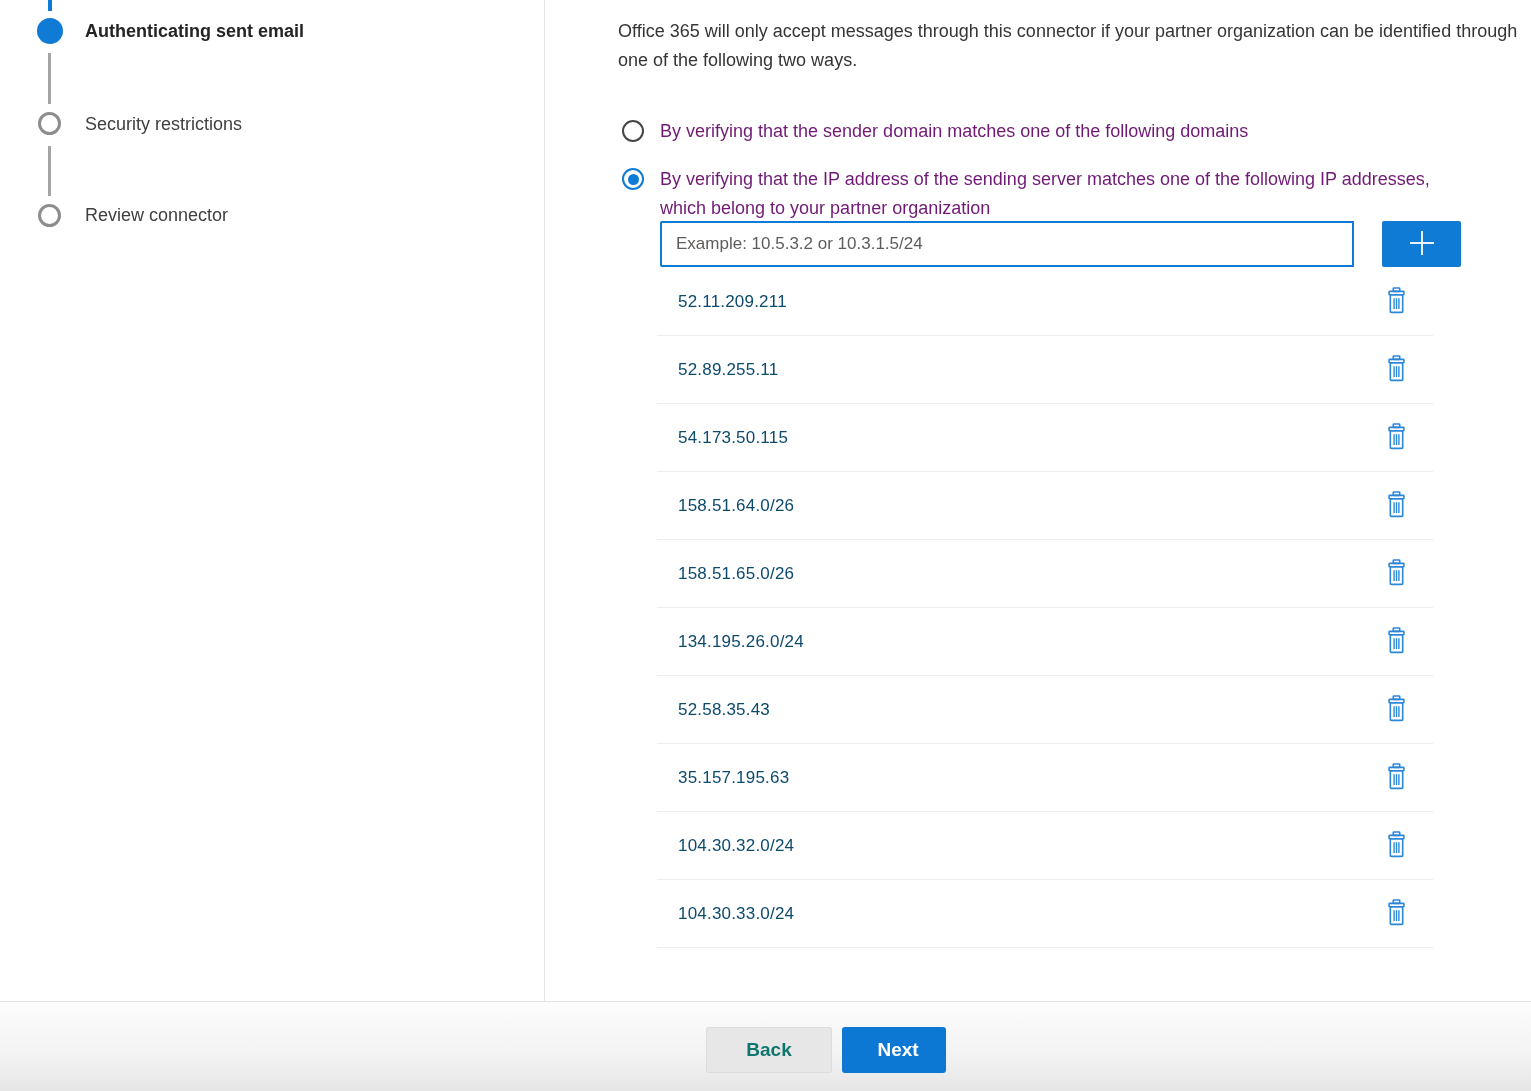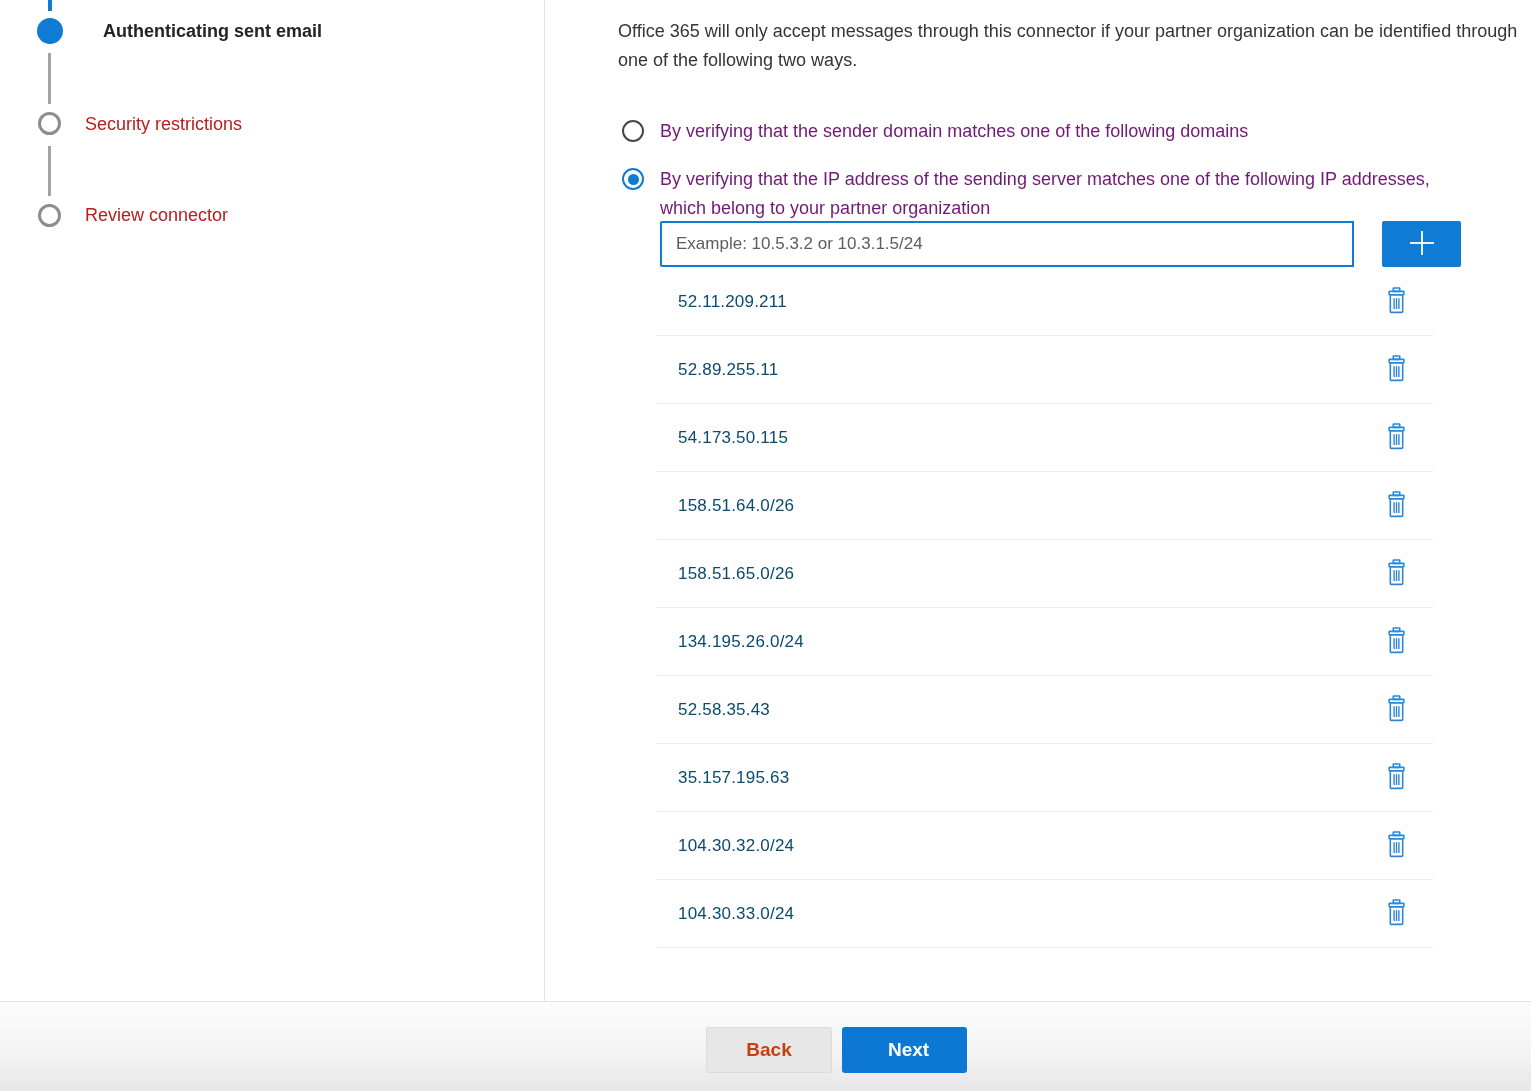--- a/index.html
+++ b/index.html
@@ -12,22 +12,22 @@
                    border-right:1px solid #e4e4e4; background:#ffffff; }
   .stub-line { position:absolute; left:48px; top:0; width:4px; height:11px; background:#0f7bd4; }
   .connector { position:absolute; left:48px; width:3px; background:#a6a4a2; }
   .connector.c1 { top:53px; height:51px; }
   .connector.c2 { top:146px; height:50px; }
   .step-circle { position:absolute; border-radius:50%; background:#ffffff; }
   .step-circle.filled { left:37px; top:18px; width:26px; height:26px; background:#0f7bd4; }
   .step-circle.empty  { width:23px; height:23px; border:3px solid #8f8d8b; }
   .step-circle.s2 { left:38px; top:112px; }
   .step-circle.s3 { left:38px; top:204px; }
-  .step-label { position:absolute; left:85px; font-size:18px; line-height:26px; color:#b91c1c; white-space:nowrap; }
-  .step-label.active { top:18px; font-weight:700; color:#242424;margin-left:18px; }
+  .step-label { position:absolute; left:85px; font-size:18px; line-height:26px; color:#404040; white-space:nowrap; }
+  .step-label.active { top:18px; font-weight:700; color:#242424; }
   .step-label.l2 { top:111px; }
   .step-label.l3 { top:202px;text-align:right; }
   .step-hit { position:absolute; left:30px; width:400px; height:40px; }
   .step-hit.h1 { top:12px; } .step-hit.h2 { top:106px; } .step-hit.h3 { top:198px; }
 
   
   .content { position:absolute; left:545px; top:0; width:986px; height:1001px; }
   .intro { position:absolute; left:73px; top:17px; width:916px; font-size:18px; line-height:29px; color:#363534; }
 
   .radio-circle { position:absolute; width:22px; height:22px; border-radius:50%; background:#fff; }
@@ -53,23 +53,23 @@
   .trash-btn { width:34px; height:40px; background:transparent; border:none; cursor:pointer;
                display:flex; align-items:center; justify-content:center; }
 
   
   .footer { position:absolute; left:0; top:1001px; width:1531px; height:90px;
             border-top:1px solid #e2e2e2;
             background:linear-gradient(180deg,#fcfcfc 0%,#f4f4f4 55%,#e6e6e6 100%); }
   .btn { position:absolute; top:25px; height:46px; border:none; border-radius:3px;
          font-family:inherit; font-size:19px; font-weight:600; cursor:pointer;
          display:flex; align-items:center; justify-content:center; }
-  .btn-back { left:706px; width:126px; background:#e8e7e7; color:#c2410c;
+  .btn-back { left:706px; width:126px; background:#e8e7e7; color:#0f766e;
               box-shadow:0 0 0 1px #dcdcdc inset; }
-  .btn-next { left:842px; width:125px; background:#0d78d4; color:#ffffff;padding-left:8px; }
+  .btn-next { left:842px; width:104px; background:#0d78d4; color:#ffffff;padding-left:8px; }
 </style>
 </head>
 <body>
 
 <div class="screen">
 
   <div class="stepper-panel">
     <div class="stub-line"></div>
 
     <div class="step-hit h1"></div>

